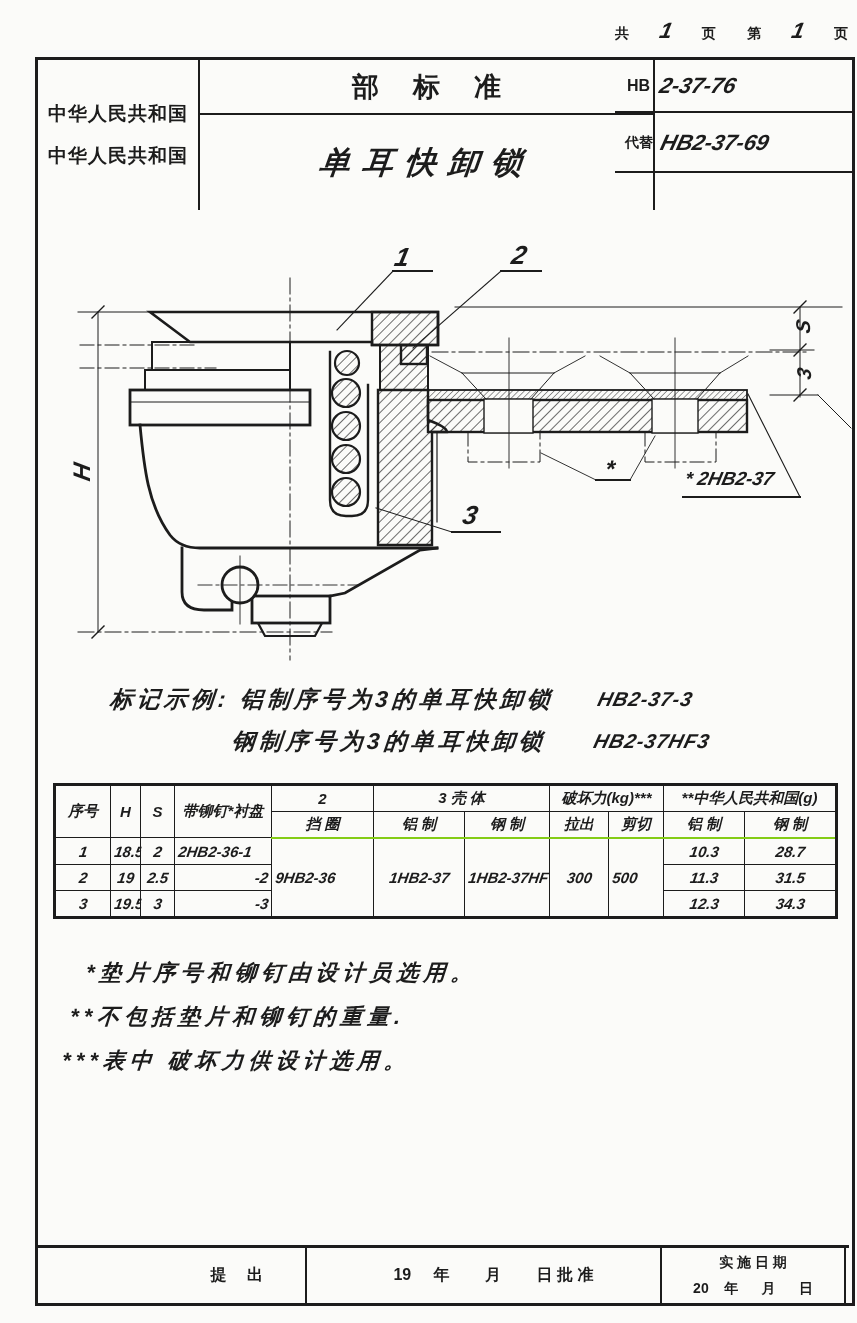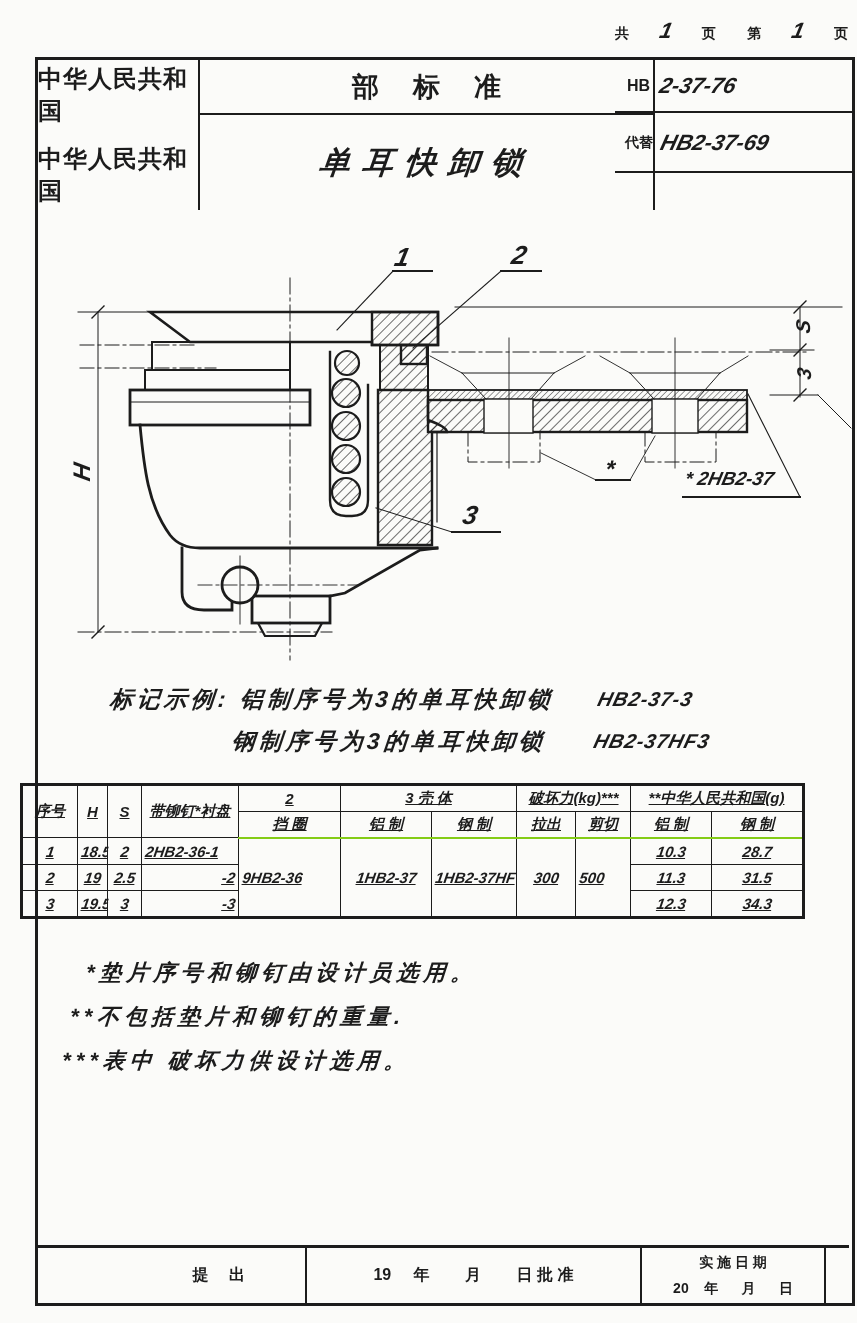--- a/index.html
+++ b/index.html
@@ -11,21 +11,21 @@
   .abs{position:absolute;}
   
   .frame{left:35px;top:57px;width:814px;height:1243px;border:3px solid #1c1c1c;}
   
   .pagerow{left:615px;top:18px;width:235px;height:32px;display:flex;align-items:baseline;justify-content:space-between;}
   .pagerow .cn{font-size:14px;font-weight:bold;letter-spacing:2px;}
   .pagerow .hwnum{font-style:italic;font-size:22px;font-weight:bold;transform:skewX(-12deg);}
   
   .tb-left{left:0px;top:0px;width:160px;height:150px;border-right:2px solid #1c1c1c;
            display:flex;flex-direction:column;justify-content:center;gap:16px;align-items:center;}
-  .tb-left div{font-size:24px;font-weight:bold;letter-spacing:1px;}
+  .tb-left div{font-size:19px;font-weight:bold;letter-spacing:1px;}
   .tb-mid{left:162px;top:0px;width:413px;height:150px;border-right:2px solid #1c1c1c;padding-left:40px;}
   .tb-mid-top{left:0;top:0;width:100%;height:53px;border-bottom:2px solid #1c1c1c;
               display:flex;align-items:center;justify-content:center;}
   .tb-mid-top div{font-size:27px;font-weight:bold;letter-spacing:34px;text-indent:34px;}
   .tb-mid-bot{left:0;top:55px;width:100%;height:95px;display:flex;align-items:center;justify-content:center;}
   .tb-mid-bot div{font-size:31px;font-weight:bold;font-style:italic;letter-spacing:12px;transform:skewX(-6deg);}
   .tb-right{left:577px;top:0;width:237px;height:150px;}
   .tb-r1{left:0;top:0;width:100%;height:53px;border-bottom:2px solid #1c1c1c;
          display:flex;align-items:center;gap:10px;padding-left:12px;box-sizing:border-box;}
   .tb-r1 .pfx{font-size:16px;font-weight:bold;}
@@ -35,39 +35,39 @@
   .tb-r2 .pfx{font-size:14px;font-weight:bold;}
   .tb-r3{left:0;top:115px;width:100%;height:35px;}
   
   .draw{left:35px;top:210px;width:818px;height:573px;}
   .dlabel{position:absolute;font-style:italic;font-weight:bold;transform:skewX(-12deg);}
   .rot{transform:rotate(-90deg) skewX(-10deg);}
   
   .mkline{position:absolute;font-size:23px;font-weight:bold;font-style:italic;letter-spacing:4px;transform:skewX(-5deg);white-space:nowrap;}
   .mkcode{position:absolute;font-size:20px;font-weight:bold;font-style:italic;transform:skewX(-14deg);letter-spacing:1px;white-space:nowrap;}
   
-  table.spec{position:absolute;left:20px;top:783px;width:784px;border-collapse:collapse;table-layout:fixed;text-decoration:underline;}
+  table.spec{position:absolute;left:53px;top:783px;width:784px;border-collapse:collapse;table-layout:fixed;}
   table.spec td,table.spec th{border:1px solid #1c1c1c;padding:0 3px;font-weight:bold;
       font-size:14px;text-align:center;overflow:hidden;white-space:nowrap;}
   table.spec{border:3px solid #1c1c1c;}
   table.spec .hdr{font-style:italic;font-size:15px;}
   table.spec .hd2{height:26px;}
   table.spec .hd1{height:27px;}
   table.spec .drow td{height:25px;font-style:italic;font-size:15px;transform:skewX(-8deg);}
   table.spec td.left{text-align:left;}
   table.spec td.right{text-align:right;}
   table.spec tr.hsep td, table.spec tr.hsep th{border-bottom:2px solid #84cc16;}
   
   .note{position:absolute;font-size:22px;font-weight:bold;font-style:italic;letter-spacing:5px;transform:skewX(-4deg);white-space:nowrap;}
   
   .footer{left:35px;top:1245px;width:814px;height:55px;border-top:3px solid #1c1c1c;display:flex;}
   .f-submit{width:272px;border-right:2px solid #1c1c1c;display:flex;align-items:center;justify-content:flex-end;
-            padding-right:52px;box-sizing:border-box;font-size:16px;font-weight:bold;letter-spacing:8px;}
+            padding-right:34px;box-sizing:border-box;font-size:16px;font-weight:bold;letter-spacing:8px;}
   .f-approve{width:333px;border-right:2px solid #1c1c1c;display:flex;align-items:center;justify-content:center;
-             font-size:16px;font-weight:bold;white-space:pre;}
+             font-size:16px;font-weight:bold;white-space:pre;padding-left:20px;}
   .f-impl{width:182px;border-right:2px solid #1c1c1c;display:flex;flex-direction:column;align-items:center;justify-content:center;
           gap:8px;font-size:14px;font-weight:bold;white-space:pre;}
   .f-gap{flex:1;}
 </style>
 </head>
 <body>
 
 <div class="abs pagerow">
   <span class="cn">共</span>
   <span class="hwnum">1</span>

